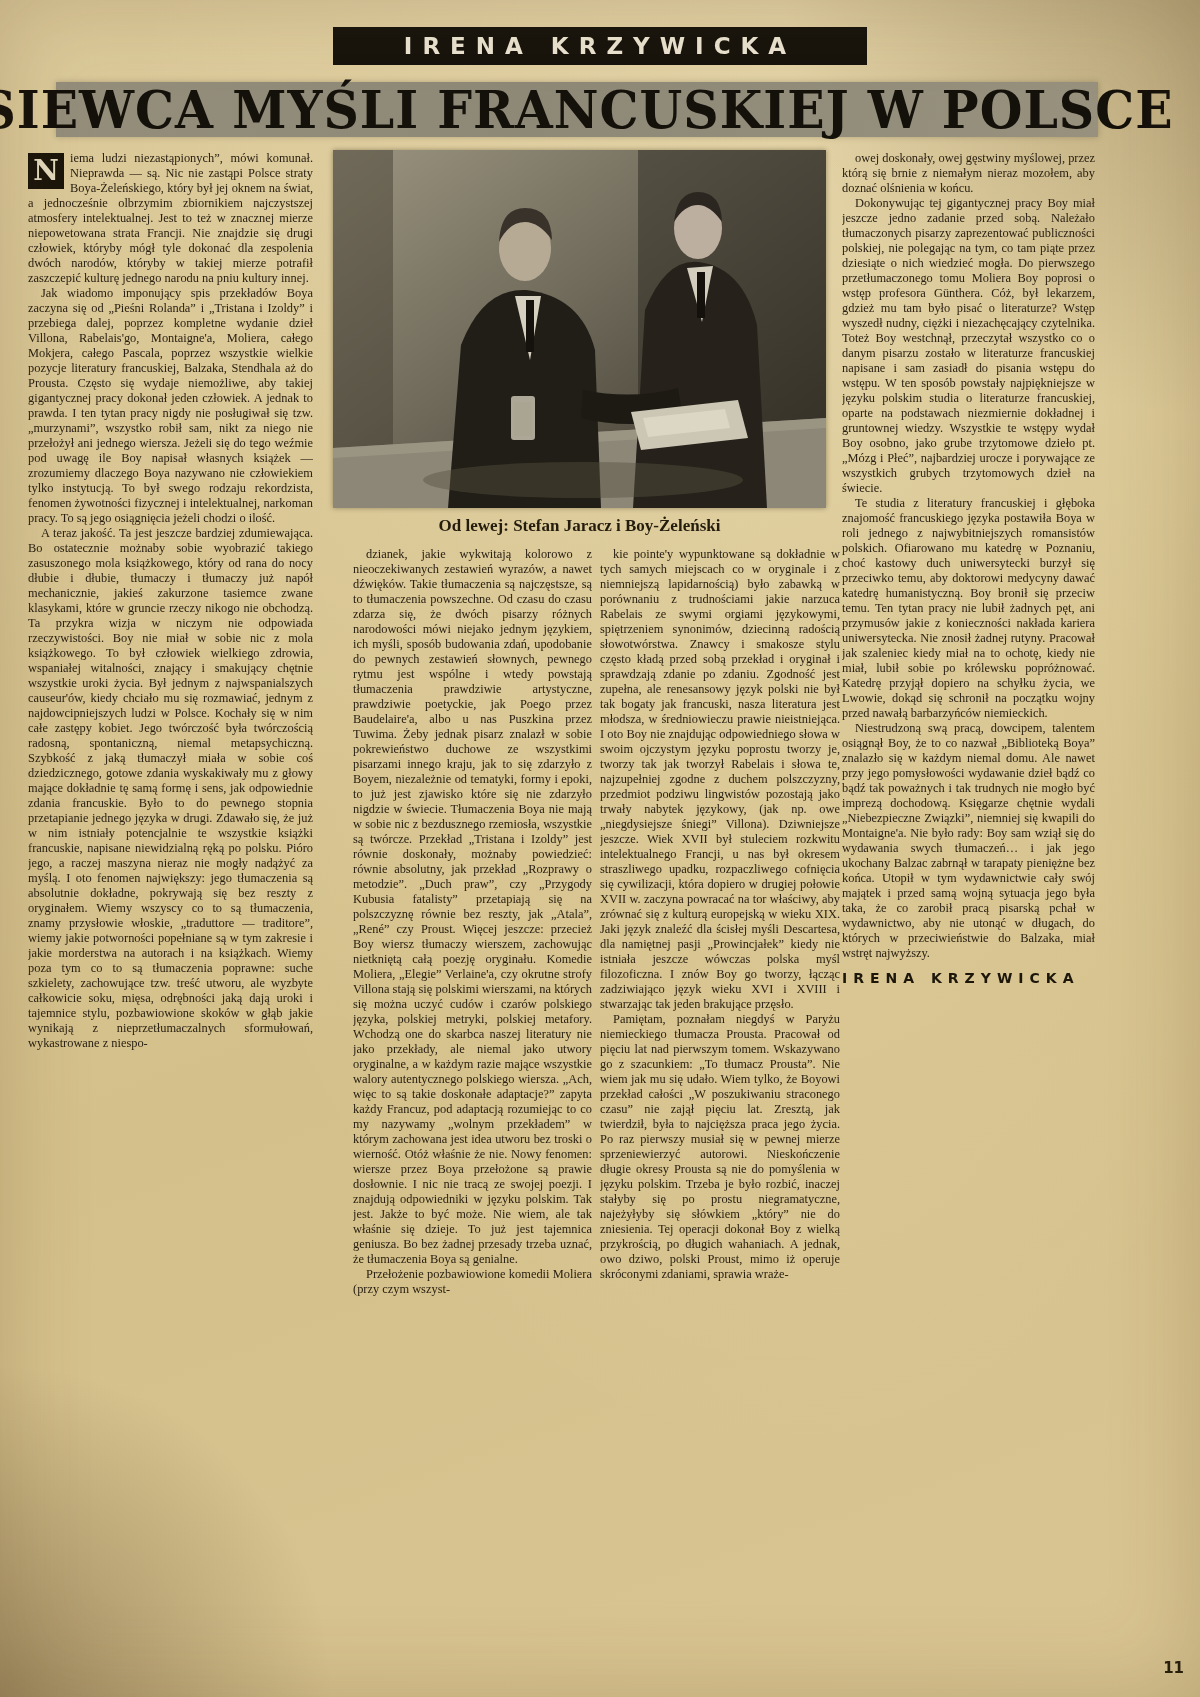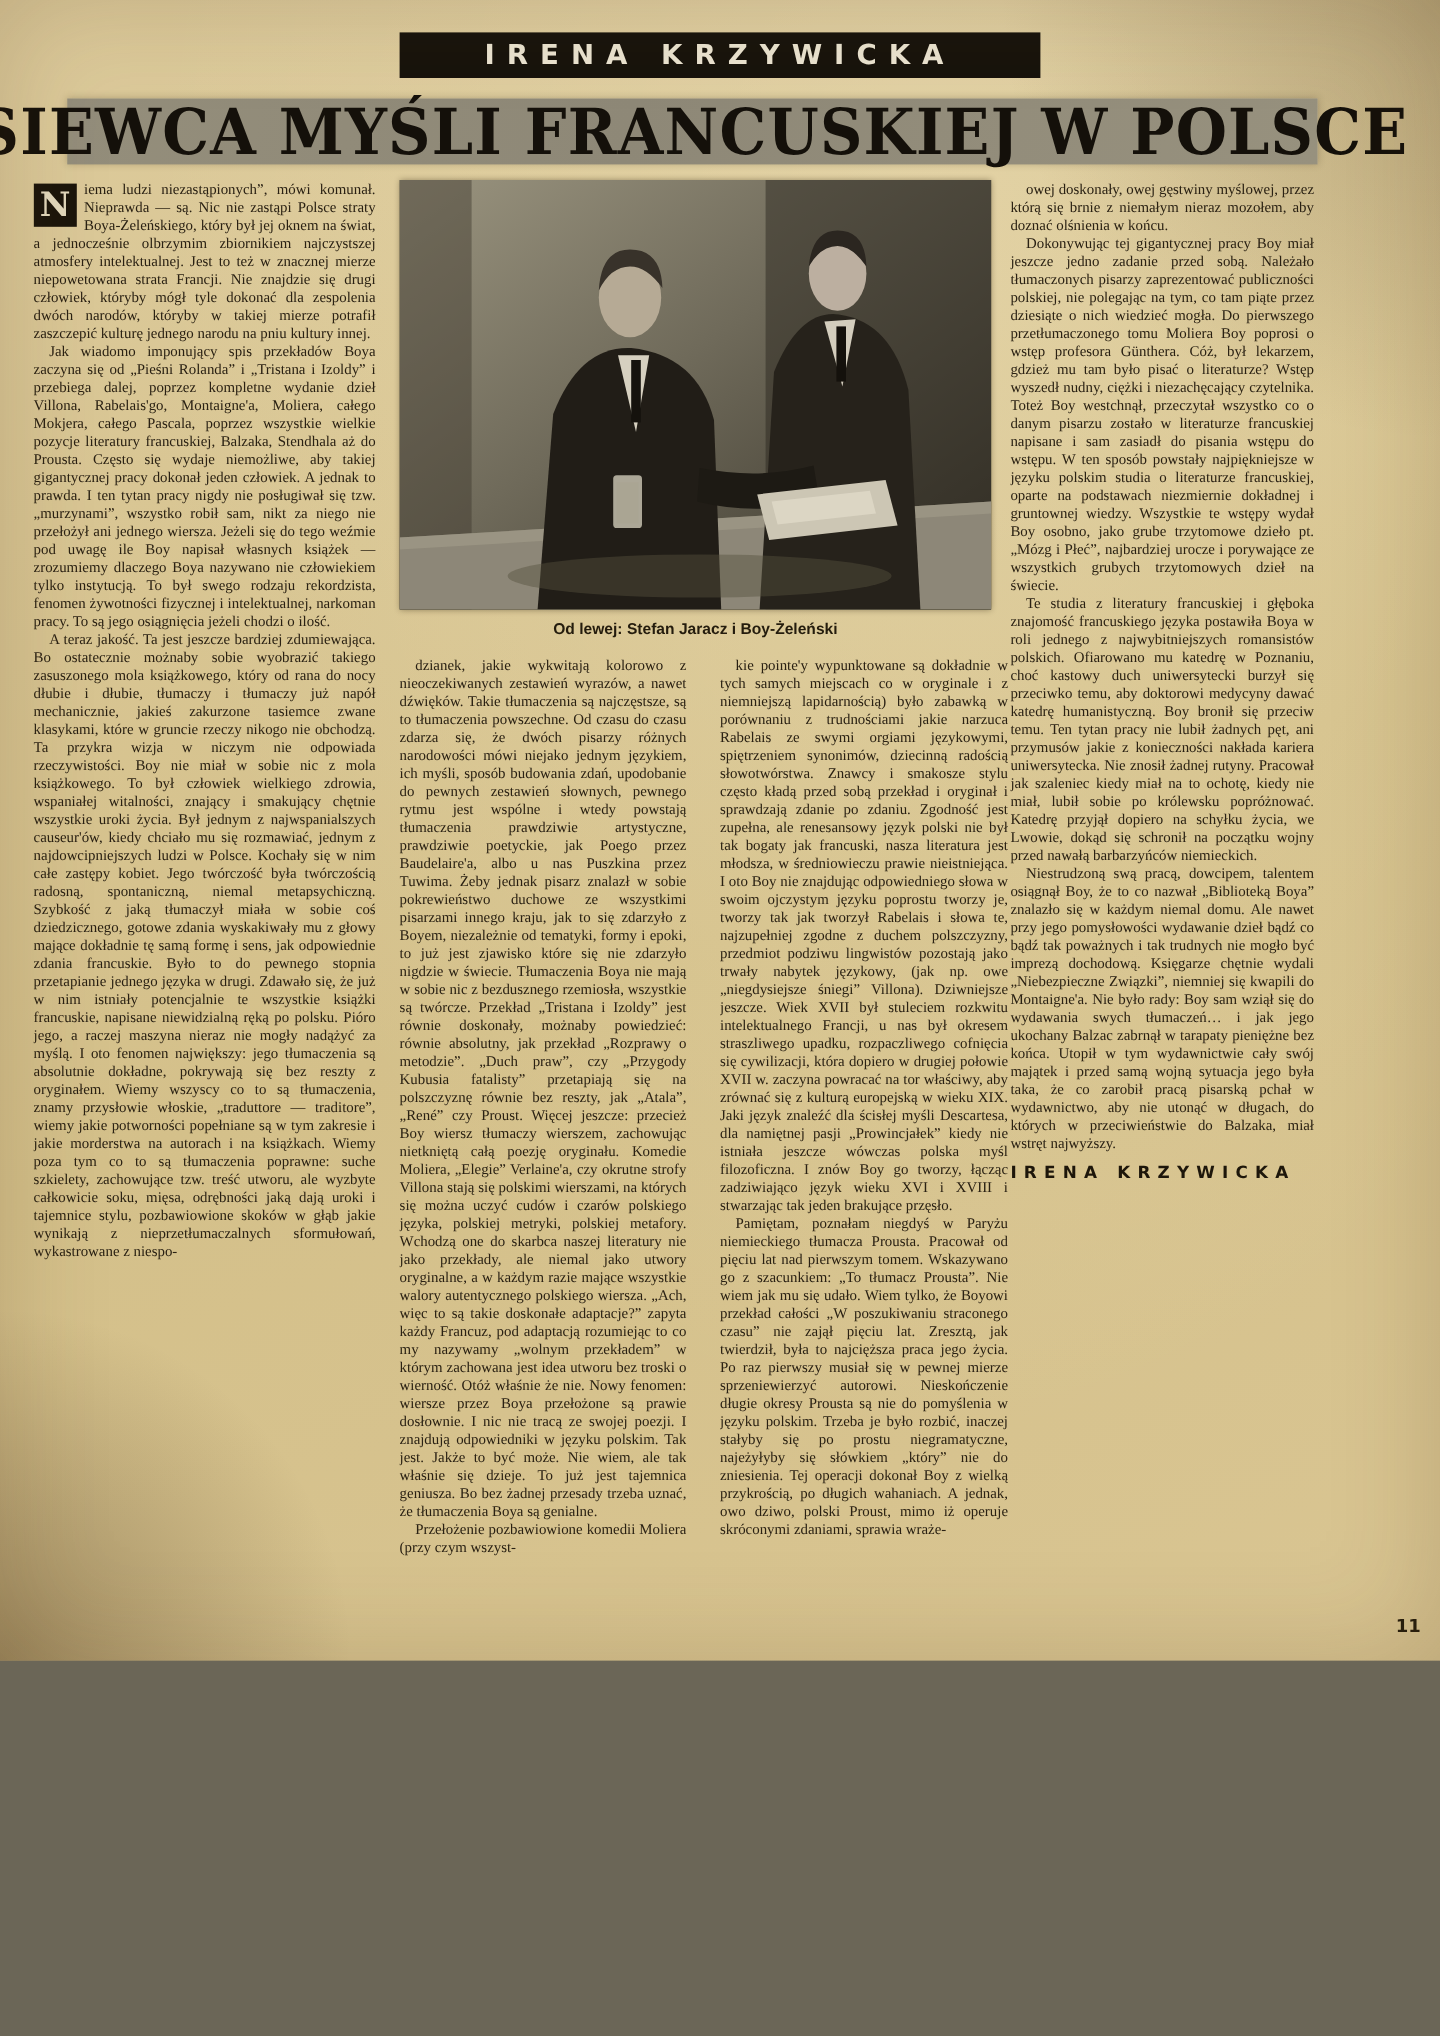--- a/index.html
+++ b/index.html
@@ -1,17 +1,17 @@
 <!DOCTYPE html>
 <html lang="pl"><head>
 <meta charset="utf-8">
 <style>
   html,body { margin:0; padding:0; background:#6b6657; }
   .page {
-    position:relative; width:1200px; height:1384px; margin:0 auto;
+    position:relative; width:1200px; height:1697px; margin:0 auto;
     background:
       radial-gradient(circle at 0% 100%, rgba(70,48,22,0.38), transparent 16%),
       radial-gradient(circle at 100% 0%, rgba(90,70,40,0.28), transparent 20%),
       radial-gradient(ellipse at 65% 15%, rgba(255,246,214,0.25), transparent 60%),
       linear-gradient(160deg, #ddcb9c 0%, #d4c08a 55%, #d9c592 100%);
     overflow:hidden;
     font-family:"Liberation Serif", serif;
     color:#291f10;
   }
   .page::after {
@@ -40,33 +40,33 @@
   }
 
   .photo {
     position:absolute; left:333px; top:150px; width:493px; height:358px;
     background:#55503f; box-shadow:0 0 5px rgba(40,30,10,.4);
   }
   .photo svg { display:block; width:100%; height:100%; }
 
   .caption {
     position:absolute; left:333px; top:516px; width:493px;
-    text-align:center; font-family:Liberation Sans, sans-serif;
-    font-weight:bold; font-size:13px; color:#241c0d;
+    text-align:center; font-family:Liberation Serif, serif;
+    font-weight:bold; font-size:17px; color:#241c0d;
   }
 
   .col {
     position:absolute; text-align:justify;
     font-size:12.4px; line-height:15px; color:#2a2113;
     overflow:hidden;
   }
   .col p { margin:0; text-indent:13px; }
   .col p.no-indent { text-indent:0; }
   #col1 { left:28px;  top:151px; width:285px; height:1436px; }
-  #col2 { left:333px; top:547px; width:239px; height:1110px; }
+  #col2 { left:353px; top:547px; width:239px; height:1110px; }
   #col3 { left:600px; top:547px; width:240px; height:1110px; }
   #col4 { left:842px; top:151px; width:253px; height:1436px; }
 
   .dropcap {
     float:left; width:36px; height:36px; margin:2px 6px 0 0;
     background:#1b150b; color:#e3d9bd;
     font-family:"DejaVu Serif", serif; font-weight:bold; font-size:28px;
     text-align:center; line-height:36px;
   }
 

